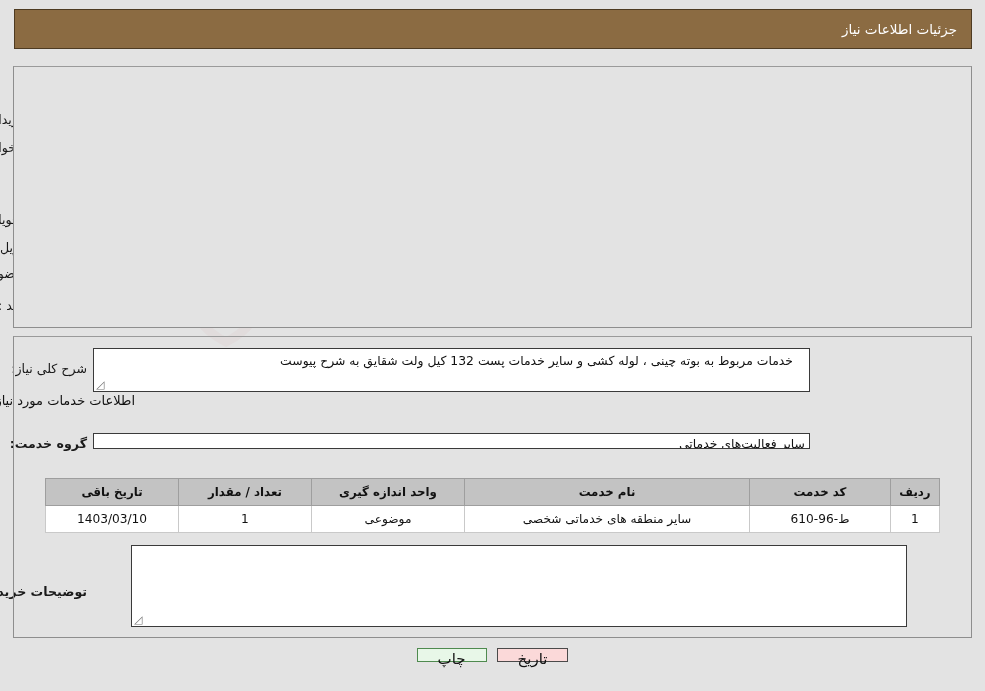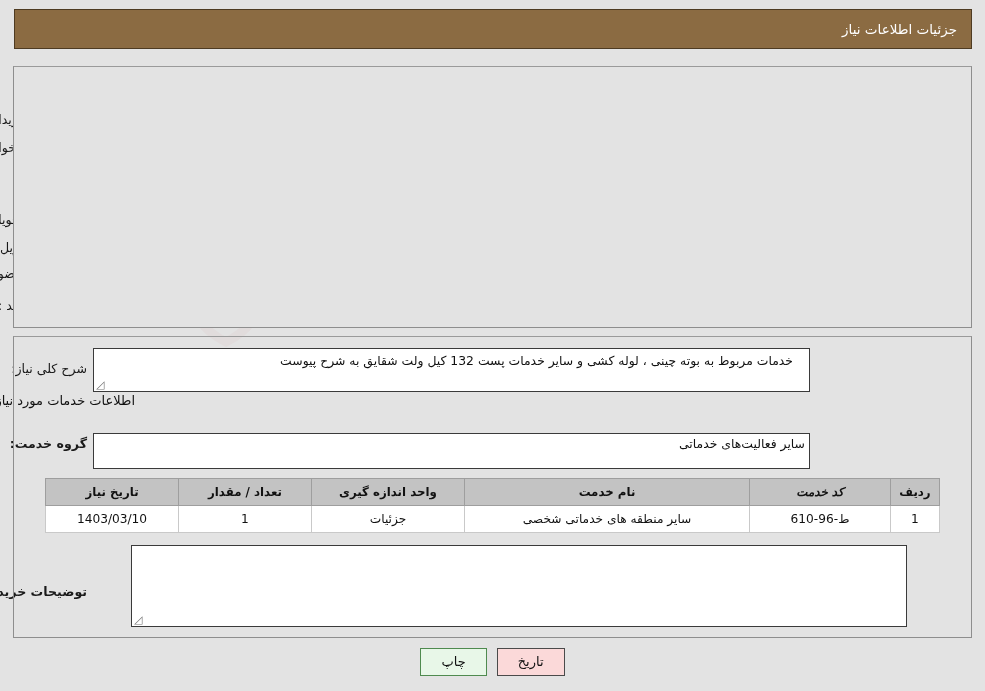--- a/index.html
+++ b/index.html
@@ -75,21 +75,21 @@
   .lbl.two { white-space: normal; line-height: 16px; }
 
   .fld {
     position: absolute;
     box-sizing: border-box;
     background: #ffffff;
     border: 1px solid #3a3a3a;
     font-size: 12.4px;
     color: #111;
     line-height: 17px;
-    height: 36px;
+    height: 16px;
     padding: 1px 4px 0 4px;
     overflow: hidden;
     white-space: nowrap;
   }
   .fld.center { text-align: center; }
   .fld.right  { text-align: right; }
   .fld.timer  { background: #fcfbe7; text-align: center; }
 
   .link {
     position: absolute;
@@ -203,25 +203,25 @@
     position: absolute;
     top: 648px;
     left: 0; right: 0;
     display: flex;
     justify-content: center;
     gap: 10px;
     z-index: 3;
   }
   .btn {
     font-family: "DejaVu Sans", "Liberation Sans", sans-serif;
-    font-size: 13px;
+    font-size: 15px;
     padding: 3px 20px 4px 20px;
     box-sizing: border-box;
     min-width: 66px;
-    height: 28px;
+    height: 14px;
     line-height: 14px;
     cursor: pointer;
     text-align: center;
   }
   .btn.back  { background: #fbd9d9; border: 1px solid #4a4a4a; color: #111; }
   .btn.print { background: #e8f7e8; border: 1px solid #4f8a4f; color: #111; }
 </style>
 </head>
 <body>
 
@@ -306,33 +306,33 @@
 
   <div class="section-title" style="top:393px; right:850px;">اطلاعات خدمات مورد نیاز</div>
 
   <div class="lbl" style="top:436px; right:898px; font-weight:bold;">گروه خدمت:</div>
   <div class="fld right" style="top:433px; right:175px; width:717px;">سایر فعالیت‌های خدماتی</div>
 
   <table class="tbl" style="top:478px; right:45px; width:895px;">
     <thead>
       <tr>
         <th style="width:36px;">ردیف</th>
-        <th style="width:128px;font-style:italic;">کد خدمت</th>
+        <th style="width:128px;">کد خدمت</th>
         <th>نام خدمت</th>
         <th style="width:140px;">واحد اندازه گیری</th>
         <th style="width:120px;">تعداد / مقدار</th>
-        <th style="width:120px;">تاریخ نیاز</th>
+        <th style="width:120px;">تاریخ باقی</th>
       </tr>
     </thead>
     <tbody>
       <tr>
         <td>1</td>
         <td>ط-96-610</td>
         <td>سایر منطقه های خدماتی شخصی</td>
-        <td>جزئیات</td>
+        <td>موضوعی</td>
         <td>1</td>
         <td>1403/03/10</td>
       </tr>
     </tbody>
   </table>
 
   <div class="lbl" style="top:584px; right:898px; font-weight:bold;">توضیحات خریدار:</div>
   <div class="ta" style="top:545px; right:78px; width:776px; height:82px;">
     <span></span>
     <span class="grip">◺</span>

